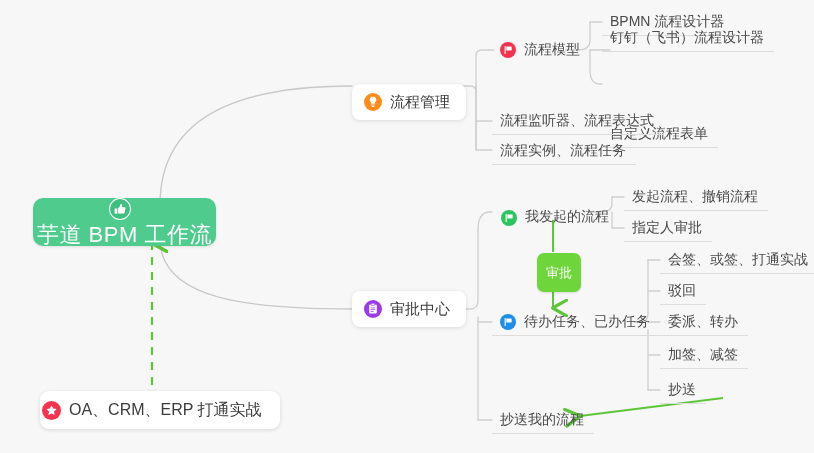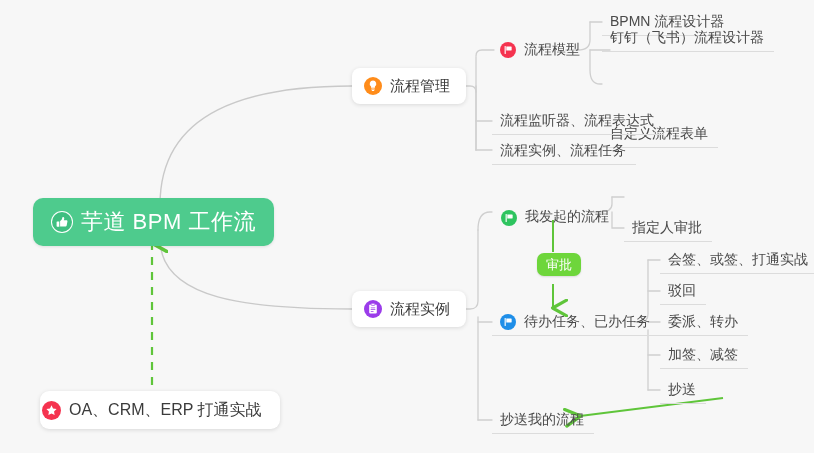--- a/index.html
+++ b/index.html
@@ -35,23 +35,24 @@
     box-sizing: border-box;
     display: flex;
     align-items: center;
     white-space: nowrap;
   }
 
   
   .root-node {
     background: #4ECB8D;
     border-radius: 10px;
-    padding: 0 18px;
+    padding: 0 4px;
     height: 48px;
     box-shadow: 0 1px 3px rgba(0,0,0,0.10);
+    flex-direction: column;
   }
   .root-node .node-label {
     color: #ffffff;
     font-size: 22px;
     letter-spacing: 0.5px;
   }
 
   
   .branch-node {
     background: #ffffff;
@@ -90,21 +91,21 @@
   }
 
   
   .edge-tag {
     position: absolute;
     background: #6ED63B;
     border-radius: 7px;
     color: #ffffff;
     font-size: 13px;
     height: 23px;
-    padding: 0 9px;
+    padding: 8px 9px;
     display: flex;
     align-items: center;
     justify-content: center;
     box-shadow: 0 1px 2px rgba(0,0,0,0.12);
   }
 
   
   .icon {
     display: inline-flex;
     align-items: center;
@@ -191,21 +192,21 @@
         <path d="M6.2,10.4 h2.1 v5.3 h-2.1 a0.6,0.6 0 0 1 -0.6,-0.6 v-4.1 a0.6,0.6 0 0 1 0.6,-0.6 z" fill="#ffffff"></path>
         <path d="M9.1,10.1 c1.1,-0.6 2.0,-1.8 2.1,-3.0 c0.05,-0.8 0.55,-1.25 1.15,-1.15
                  c0.6,0.1 0.95,0.6 0.9,1.45 c-0.04,0.72 -0.24,1.35 -0.5,1.95 h2.55
                  c0.75,0 1.25,0.55 1.12,1.25 l-0.75,4.0 c-0.1,0.55 -0.55,0.9 -1.12,0.9
                  h-5.45 z" fill="#ffffff"></path>
       </svg>
     </span>
     <span class="node-label">芋道 BPM 工作流</span>
   </div>
 
-  <div class="node branch-node" style="left:352px; top:68px;font-family:Liberation Mono, monospace;">
+  <div class="node branch-node" style="left:352px; top:84px;font-family:Liberation Mono, monospace;">
     <span class="icon">
       <svg width="18" height="18" viewBox="0 0 18 18">
         <circle cx="9" cy="9" r="9" fill="#FF8C1A"></circle>
         <path d="M9,3.6 a3.3,3.3 0 0 1 1.95,5.95 v1.2 h-3.9 v-1.2 A3.3,3.3 0 0 1 9,3.6 z" fill="#ffffff"></path>
         <rect x="7.2" y="11.4" width="3.6" height="1.0" rx="0.5" fill="#ffffff"></rect>
         <rect x="7.7" y="12.9" width="2.6" height="1.0" rx="0.5" fill="#ffffff"></rect>
       </svg>
     </span>
     <span class="node-label">流程管理</span>
   </div>
@@ -243,35 +244,38 @@
     <span class="icon">
       <svg width="18" height="18" viewBox="0 0 18 18">
         <circle cx="9" cy="9" r="9" fill="#9B3CEA"></circle>
         <rect x="5.2" y="4.4" width="7.6" height="9.2" rx="1.1" fill="#ffffff"></rect>
         <rect x="7.1" y="3.3" width="3.8" height="2.1" rx="0.8" fill="#ffffff" stroke="#9B3CEA" stroke-width="0.7"></rect>
         <rect x="6.6" y="7.4" width="4.8" height="0.85" rx="0.42" fill="#9B3CEA"></rect>
         <rect x="6.6" y="9.2" width="4.8" height="0.85" rx="0.42" fill="#9B3CEA"></rect>
         <rect x="6.6" y="11.0" width="3.1" height="0.85" rx="0.42" fill="#9B3CEA"></rect>
       </svg>
     </span>
-    <span class="node-label">流程实例</span>
+    <span class="node-label">审批中心</span>
   </div>
 
   <div class="node leaf-node" style="left:493px; top:198px; border-bottom:none;align-items:flex-end;">
     <span class="icon">
       <svg width="16" height="16" viewBox="0 0 16 16">
         <circle cx="8" cy="8" r="8" fill="#2EC45F"></circle>
         <rect x="4.6" y="4.0" width="1.15" height="8.0" rx="0.55" fill="#ffffff"></rect>
         <path d="M6.3,4.5 h4.9 a0.45,0.45 0 0 1 0.45,0.45 v3.0
                  a0.45,0.45 0 0 1 -0.45,0.45 h-4.9 z" fill="#ffffff"></path>
       </svg>
     </span>
     <span class="node-label">我发起的流程</span>
   </div>
 
+  <div class="node leaf-node" style="left:624px; top:183px;">
+    <span class="node-label">发起流程、撤销流程</span>
+  </div>
   <div class="node leaf-node" style="left:624px; top:214px;">
     <span class="node-label">指定人审批</span>
   </div>
 
   <div class="node leaf-node" style="left:492px; top:308px;">
     <span class="icon">
       <svg width="16" height="16" viewBox="0 0 16 16">
         <circle cx="8" cy="8" r="8" fill="#1E8EE8"></circle>
         <rect x="4.6" y="4.0" width="1.15" height="8.0" rx="0.55" fill="#ffffff"></rect>
         <path d="M6.3,4.5 h4.9 a0.45,0.45 0 0 1 0.45,0.45 v3.0

